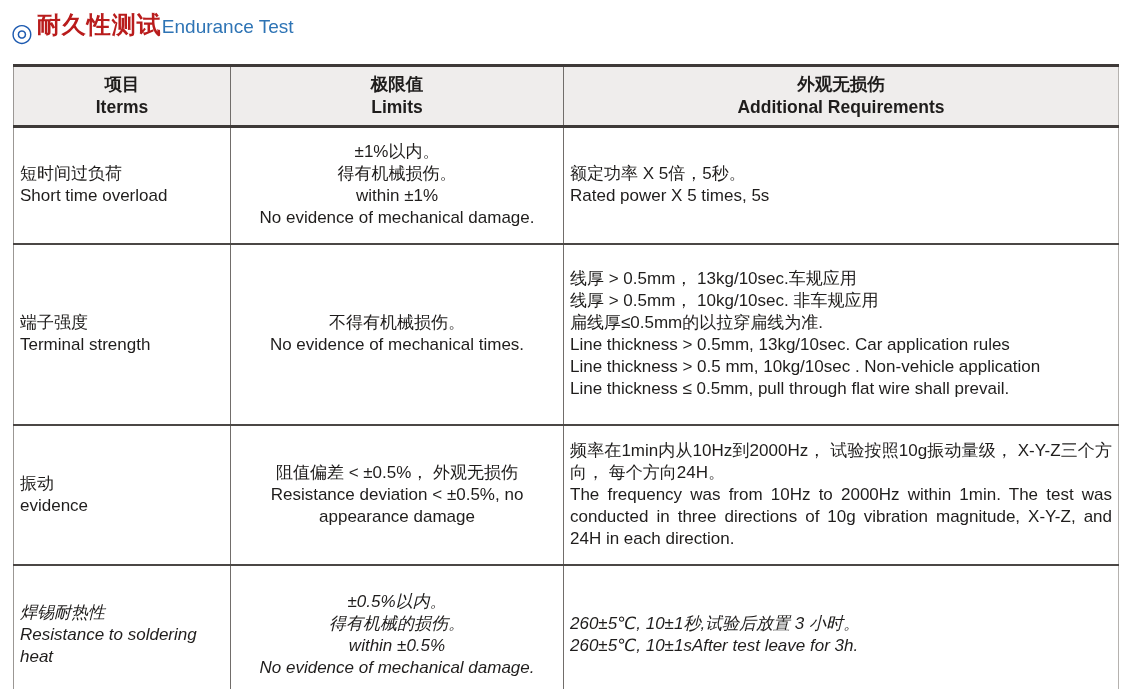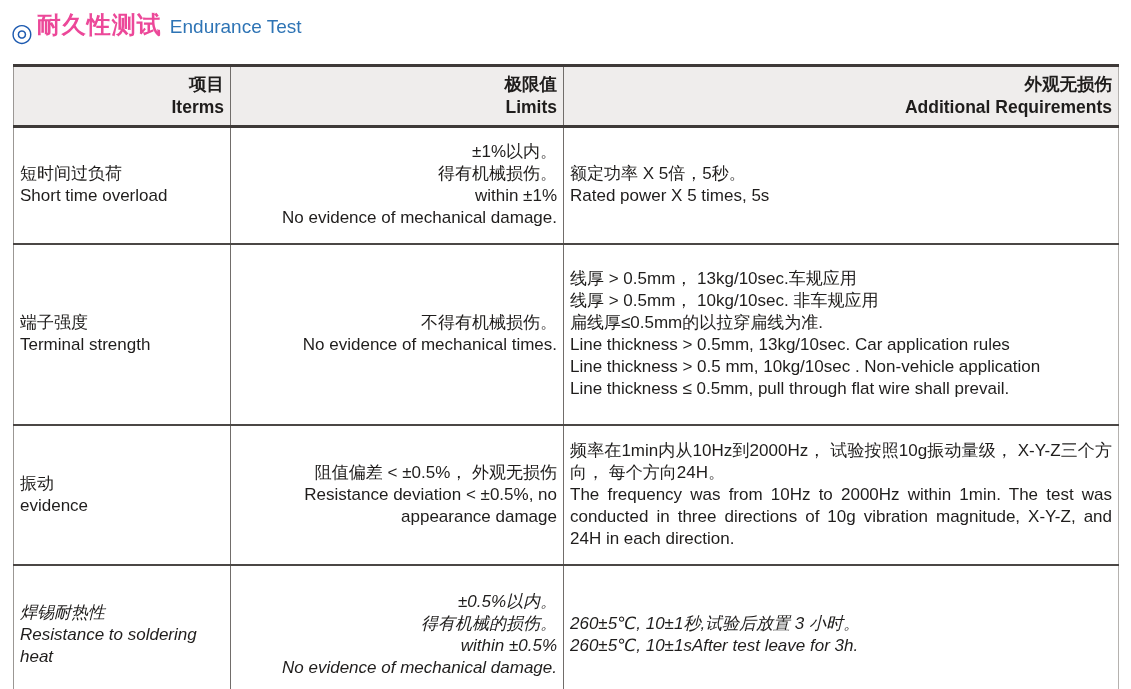--- a/index.html
+++ b/index.html
@@ -18,29 +18,28 @@
     height: 55px;
   }
   .title-icon {
     color: #1d5ab0;
     font-size: 25px;
     line-height: 28px;
     margin-right: 4px;
     align-self: center;
   }
   .title-zh {
-    color: #ec4899;
+    color: #b91c1c;
     font-size: 24px;
     font-weight: 600;
     letter-spacing: 1px;
   }
   .title-en {
     color: #2e74b5;
     font-size: 19px;
-    margin-left: 8px;
   }
   
   table.endurance {
     position: absolute;
     left: 13px;
     top: 64px;
     width: 1105px;
     border-collapse: collapse;
     table-layout: fixed;
     font-size: 17px;
@@ -54,36 +53,36 @@
   table.endurance th:first-child, table.endurance td:first-child { border-left: 1px solid #9b9794; }
   table.endurance th:last-child,  table.endurance td:last-child  { border-right: 1px solid #b5b2af; }
   thead tr {
     height: 61px;
     background: #efedec;
   }
   thead th {
     border-top: 3px solid #3e3a38;
     border-bottom: 3px solid #3e3a38;
     font-weight: bold;
-    text-align: right;
+    text-align: center;
     line-height: 23px;
     white-space: pre-line;
     font-size: 17.5px;
   }
   tbody td {
     border-bottom: 2px solid #4b4745;
     line-height: 22px;
     white-space: pre-line;
   }
   tr.row-1 { height: 117px; }
   tr.row-2 { height: 181px; }
   tr.row-3 { height: 140px; }
   tr.row-4 { height: 141px; font-style: italic; }
   td.c-item   { text-align: left; }
-  td.c-limits { text-align: right; }
+  td.c-limits { text-align: center; }
   td.c-req    { text-align: justify; padding-left: 9px; padding-right: 10px; }
   
   .col-stub {
     position: absolute;
     top: 684px;
     width: 1px;
     height: 5px;
     background: #716d6a;
   }
   .col-stub.s1 { left: 230px; }

